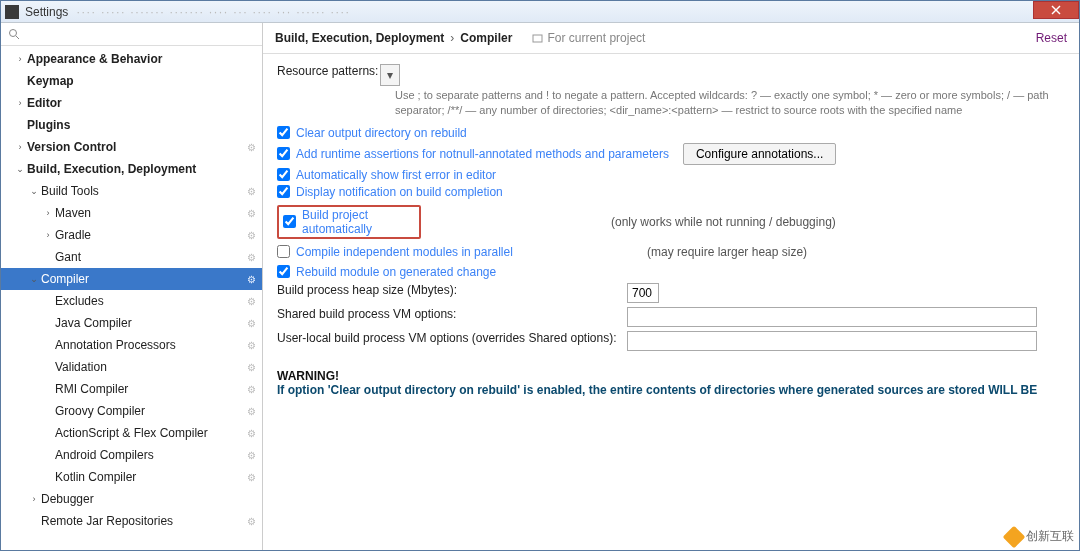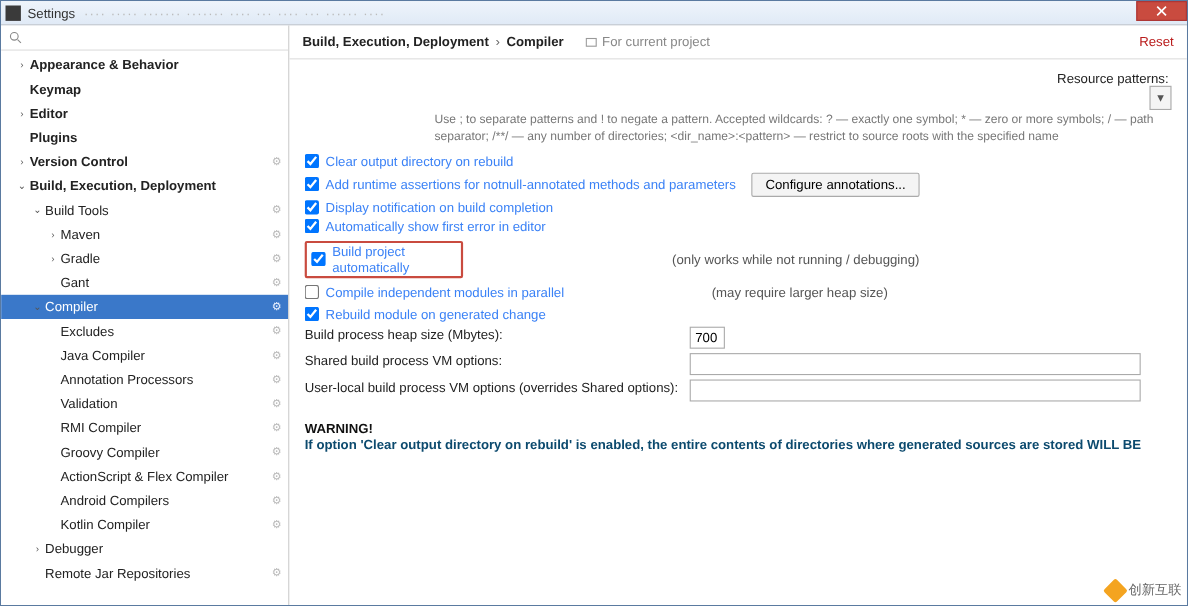--- a/index.html
+++ b/index.html
@@ -25,23 +25,23 @@
 .node.sel .gear { color: #e8f0ff; }
 .pad1 { padding-left: 12px; }
 .pad2 { padding-left: 26px; }
 .pad3 { padding-left: 40px; }
 .main { flex: 1; display: flex; flex-direction: column; overflow: hidden; }
 .crumbs { display: flex; align-items: center; padding: 8px 12px; border-bottom: 1px solid #ddd; }
 .crumbs .c1 { font-weight: 700; color: #222; }
 .crumbs .sep { margin: 0 6px; color: #666; }
 .crumbs .c2 { font-weight: 700; color: #222; }
 .crumbs .proj { margin-left: 20px; color: #888; display: flex; align-items: center; gap: 4px; }
-.crumbs .reset { margin-left: auto; color: #b91c1c; cursor: pointer; }
+.crumbs .reset { margin-left: auto; color: #701a75; cursor: pointer; }
 .content { flex: 1; overflow-y: auto; padding: 10px 14px 4px 14px; }
-.row { display: flex; align-items: flex-end; margin-bottom: 0; flex-direction: column; }
+.row { display: flex; align-items: flex-start; margin-bottom: 0; }
 .lblcol { width: 104px; color: #222; }
 .patterns-input { flex: 1; border: 1px solid #aaa; height: 22px; padding: 0 6px; font-family: Consolas, monospace; font-size: 11px; color: #333; background: #fff; }
 .patterns-btn { width: 20px; height: 22px; border: 1px solid #aaa; background: #f4f4f4; margin-left: -1px; text-align: center; line-height: 20px; color: #555; }
 .hint { color: #777; font-size: 11px; padding-left: 118px; padding-right: 10px; margin: 2px 0 8px 0; line-height: 1.35; }
 .chk { display: flex; align-items: center; margin: 3px 0; }
 .chk input { margin-right: 6px; }
 .chk .txt { color: #3b82f6; }
 .chk.boxed { border: 2px solid #c94b3f; border-radius: 2px; padding: 1px 4px; width: 144px; }
 .chk-wrap { display: flex; align-items: center; }
 .chk-wrap .side { color: #555; margin-left: 190px; }
@@ -220,26 +220,26 @@
 
         <div class="chk">
           <input type="checkbox" checked="" style="">
           <span class="txt">Add runtime assertions for notnull-annotated methods and parameters</span>
           <span style="width:14px"></span>
           <button class="button">Configure annotations...</button>
         </div>
 
         <div class="chk">
           <input type="checkbox" checked="" style="">
+          <span class="txt">Automatically show first error in editor</span>
+        </div>
+
+        <div class="chk">
+          <input type="checkbox" checked="" style="">
           <span class="txt">Display notification on build completion</span>
-        </div>
-
-        <div class="chk">
-          <input type="checkbox" checked="" style="">
-          <span class="txt">Automatically show first error in editor</span>
         </div>
 
         <div class="chk-wrap">
           <div class="chk boxed">
             <input type="checkbox" checked="" style="">
             <span class="txt">Build project automatically</span>
           </div>
           <span class="side">(only works while not running / debugging)</span>
         </div>
 

